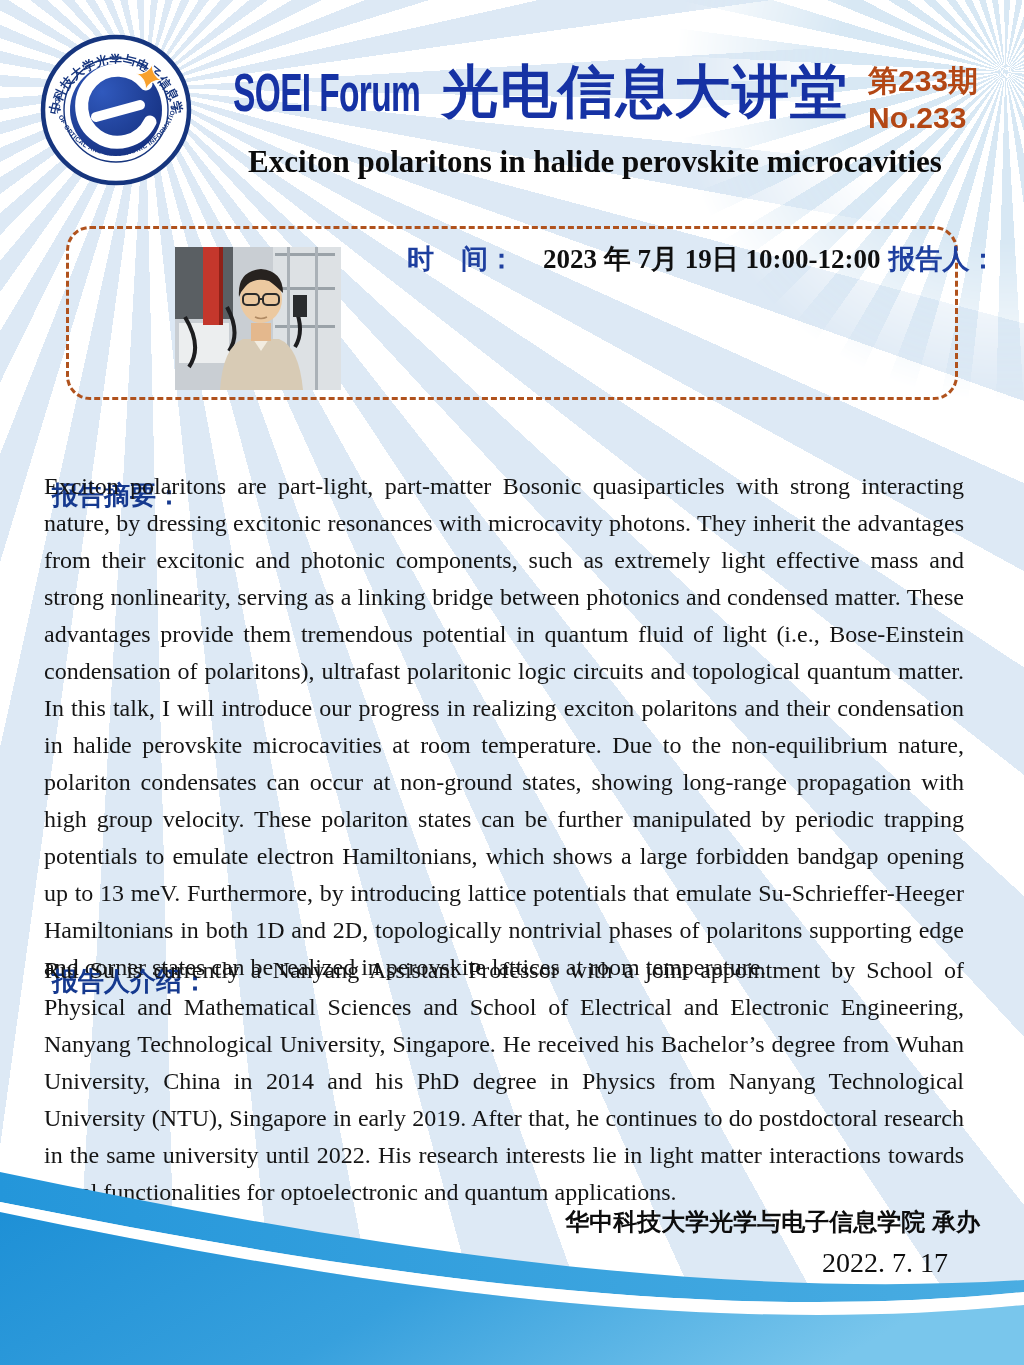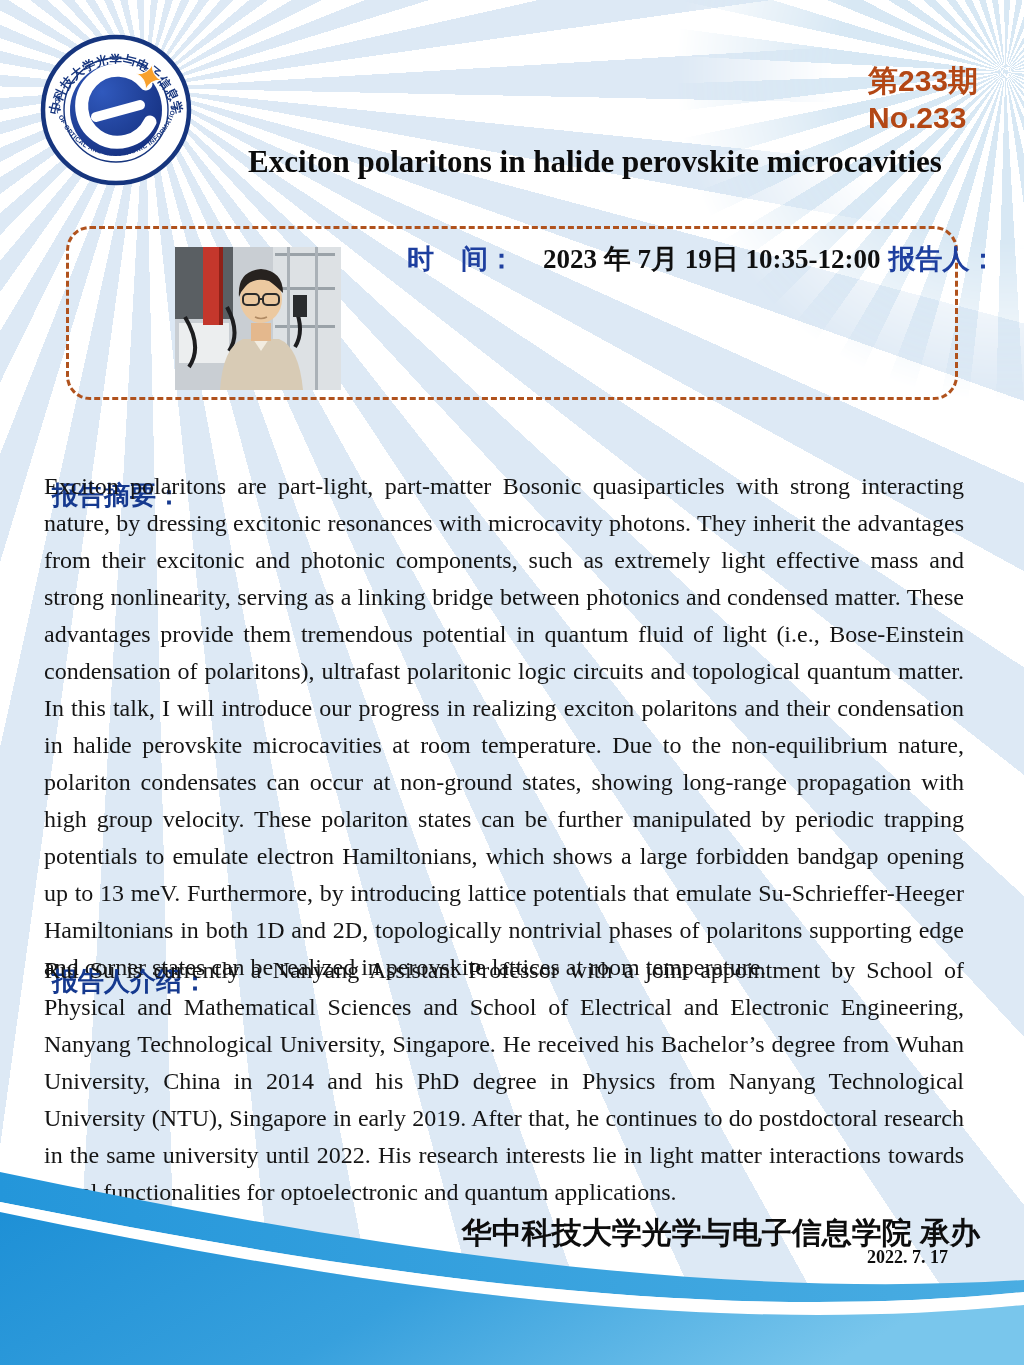--- a/index.html
+++ b/index.html
@@ -67,26 +67,26 @@
   .abstract-heading{top:430px;}
   .bio-heading{top:916px;}
   .para{
     position:absolute;left:44px;width:920px;
     font-family:"Liberation Serif",serif;font-size:24px;line-height:37px;
     text-align:justify;color:#151515;
   }
   .abstract-body{top:468px;}
   .bio-body{top:952px;}
   .organizer{
-    position:absolute;right:44px;top:1206px;font-weight:bold;font-size:30px;
-    color:#0d0d0d;white-space:nowrap;z-index:3;margin-top:7px;
+    position:absolute;right:44px;top:1206px;font-weight:bold;font-size:24px;
+    color:#0d0d0d;white-space:nowrap;z-index:3;
   }
   .footer-date{
     position:absolute;right:76px;top:1247px;font-family:"Liberation Serif",serif;
-    font-weight:bold;font-size:18px;color:#0d0d0d;white-space:nowrap;z-index:3;
+    font-weight:normal;font-size:28px;color:#0d0d0d;white-space:nowrap;z-index:3;
   }
   .wave{position:absolute;left:0;bottom:0;width:1024px;height:200px;z-index:2;}
 </style>
 </head>
 <body>
 
 <div class="page">
   <div class="rays"></div>
   <div class="corner-burst"></div>
 
@@ -110,20 +110,24 @@
     <g>
       <circle cx="0" cy="0" r="46" fill="url(#discGrad)"></circle>
       <path d="M 30,-26 A 36 36 0 1 0 34,12" fill="none" stroke="#ffffff" stroke-width="13" stroke-linecap="round"></path>
       <path d="M -20,7 L 24,-5" fill="none" stroke="#ffffff" stroke-width="10" stroke-linecap="round"></path>
       <g transform="translate(33,-33) rotate(15)">
         <path d="M0,-13 Q2.4,-2.4 13,0 Q2.4,2.4 0,13 Q-2.4,2.4 -13,0 Q-2.4,-2.4 0,-13" fill="#f7a02d" stroke="#ffffff" stroke-width="1"></path>
       </g>
     </g>
   </svg>
 
+  <div class="titlerow">
+    <span class="soei">SOEI Forum</span>
+    <span class="cnForum">光电信息大讲堂</span>
+  </div>
   <div class="issue">
     <div>第233期</div>
     <div>No.233</div>
   </div>
 
   <div class="talk-title">Exciton polaritons in halide perovskite microcavities</div>
 
   <div class="info-box">
     <svg class="photo" viewBox="0 0 166 143">
       <rect x="0" y="0" width="166" height="143" fill="#c9ced3"></rect>
@@ -148,21 +152,21 @@
       <g fill="none" stroke="#2b2b2b" stroke-width="2">
         <rect x="68" y="47" width="16" height="11" rx="4"></rect>
         <rect x="88" y="47" width="16" height="11" rx="4"></rect>
         <path d="M84,52 L88,52"></path>
       </g>
       <path d="M80,70 Q86,73 92,70" stroke="#b08a63" stroke-width="1.5" fill="none"></path>
     </svg>
     <div class="rows">
       <div class="row">
         <span class="lbl">时　间：</span>
-        <span class="val">2023 年 7月 19日 10:35-12:00</span>
+        <span class="val">2023 年 7月 19日 10:00-12:00</span>
       </div>
       <div class="row">
         <span class="lbl">报告人：</span>
         <span class="val">苏锐 南洋助理教授 新加坡南洋理工大学</span>
       </div>
       <div class="row">
         <span class="lbl">邀请人：</span>
         <span class="val">温兴林 副教授　华中科技大学</span>
       </div>
     </div>

